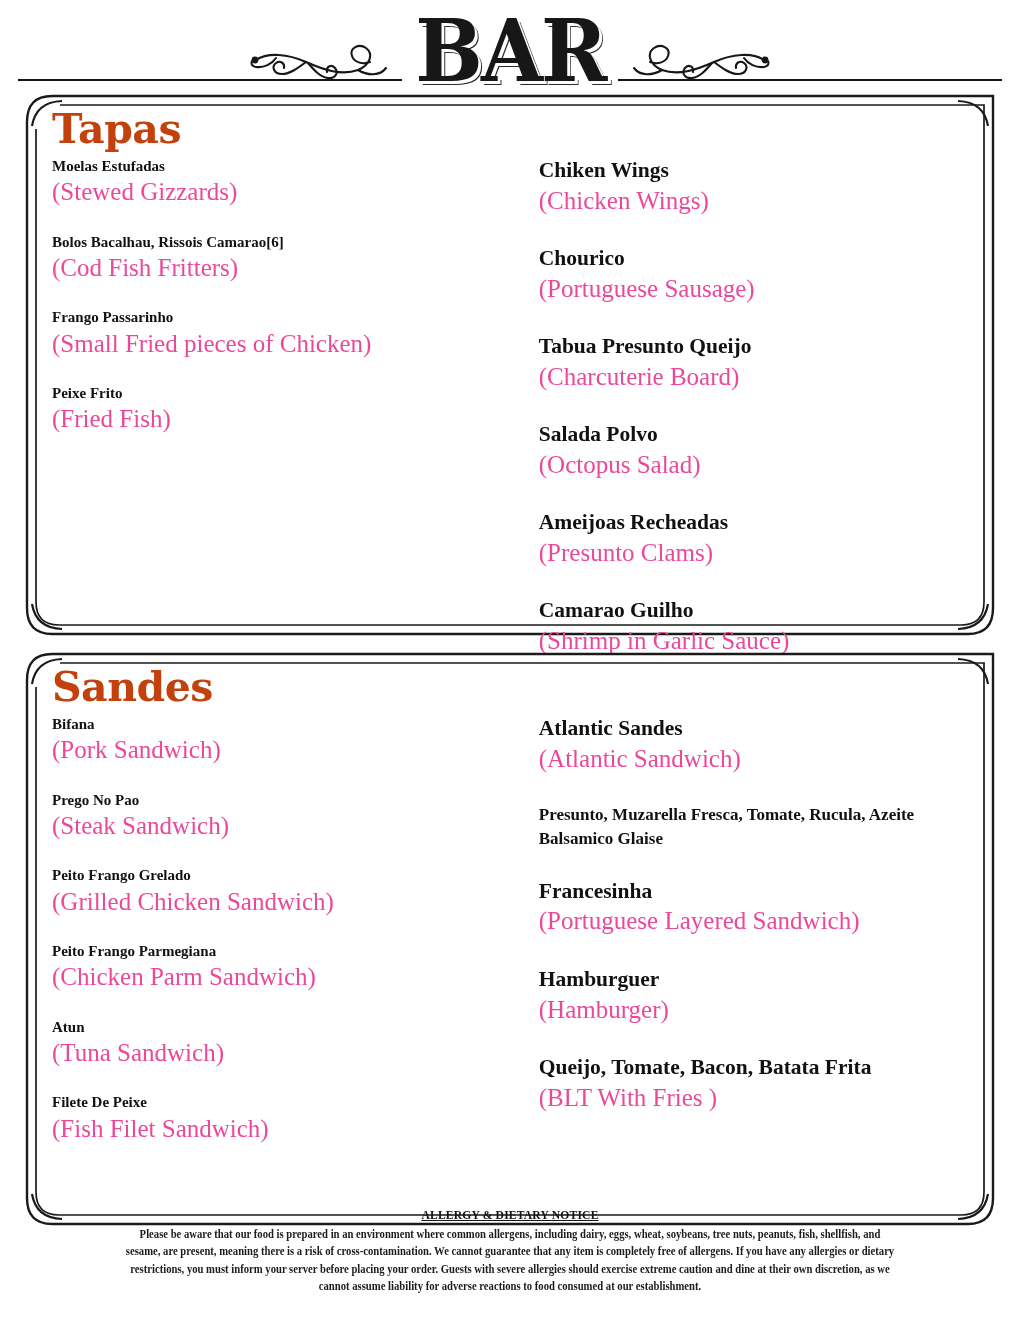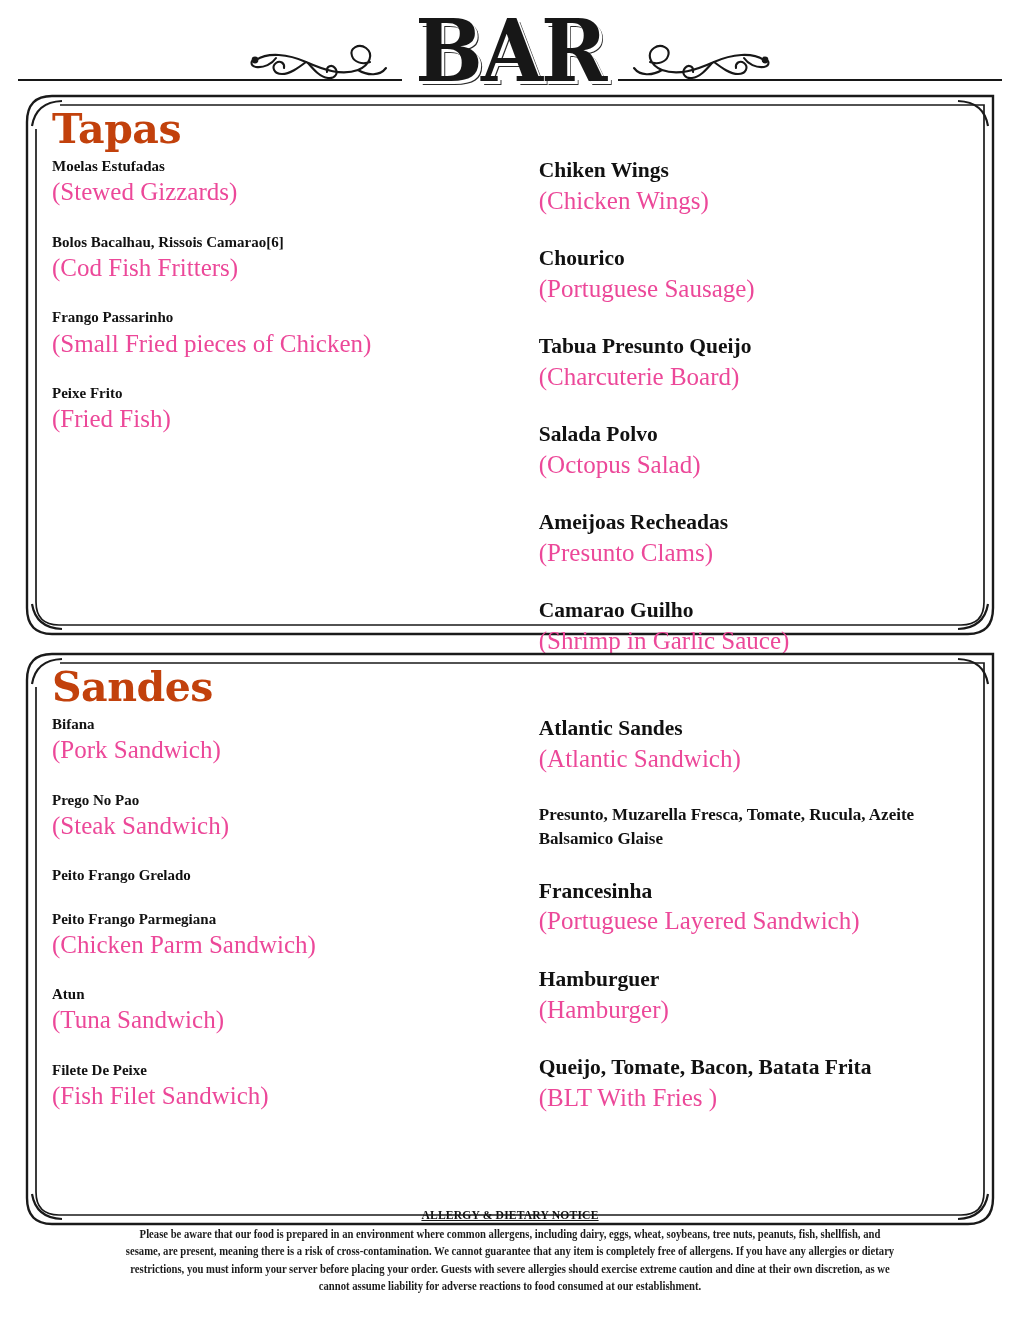--- a/index.html
+++ b/index.html
@@ -277,20 +277,21 @@
         <div class="menu-item">
           <p class="item-name">Bifana</p>
           <p class="item-desc">(Pork Sandwich)</p>
         </div>
         <div class="menu-item">
           <p class="item-name">Prego No Pao</p>
           <p class="item-desc">(Steak Sandwich)</p>
         </div>
         <div class="menu-item">
           <p class="item-name">Peito Frango Grelado</p>
+          <p class="item-desc">(Grilled Chicken Sandwich)</p>
         </div>
         <div class="menu-item">
           <p class="item-name">Peito Frango Parmegiana</p>
           <p class="item-desc">(Chicken Parm Sandwich)</p>
         </div>
         <div class="menu-item">
           <p class="item-name">Atun</p>
           <p class="item-desc">(Tuna Sandwich)</p>
         </div>
         <div class="menu-item">

